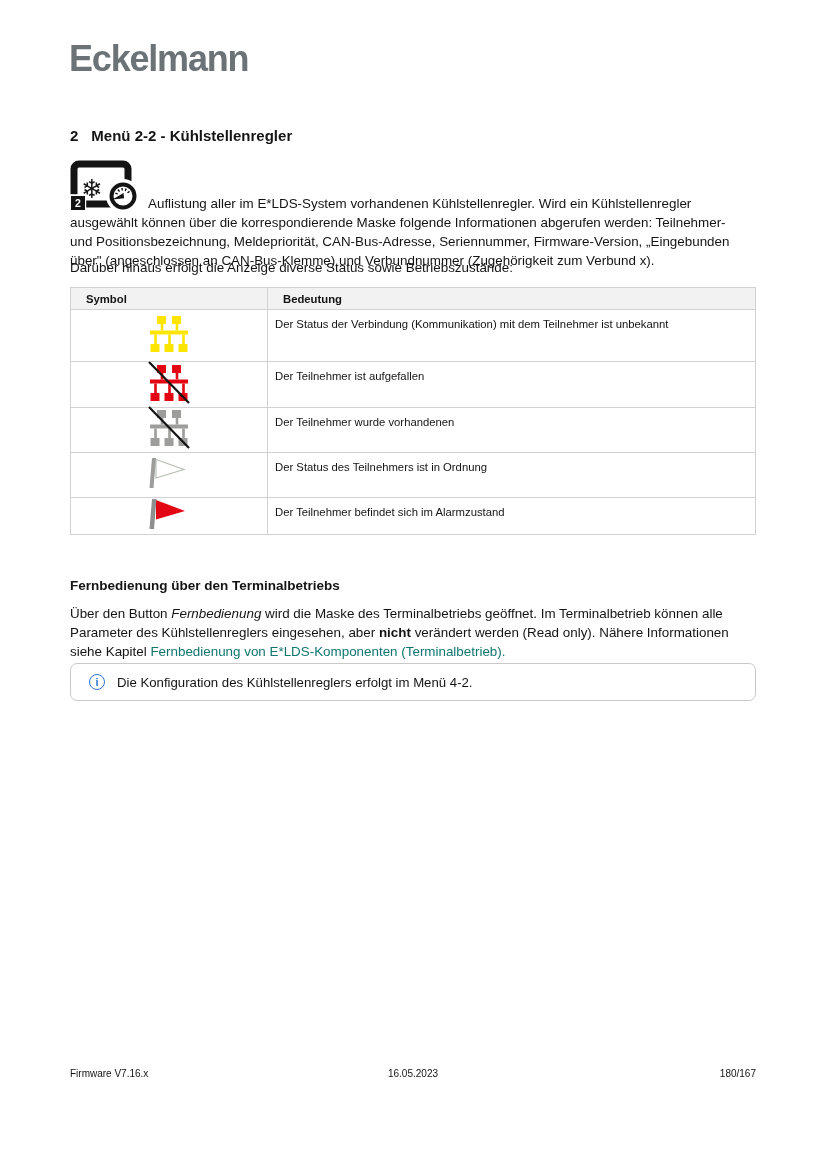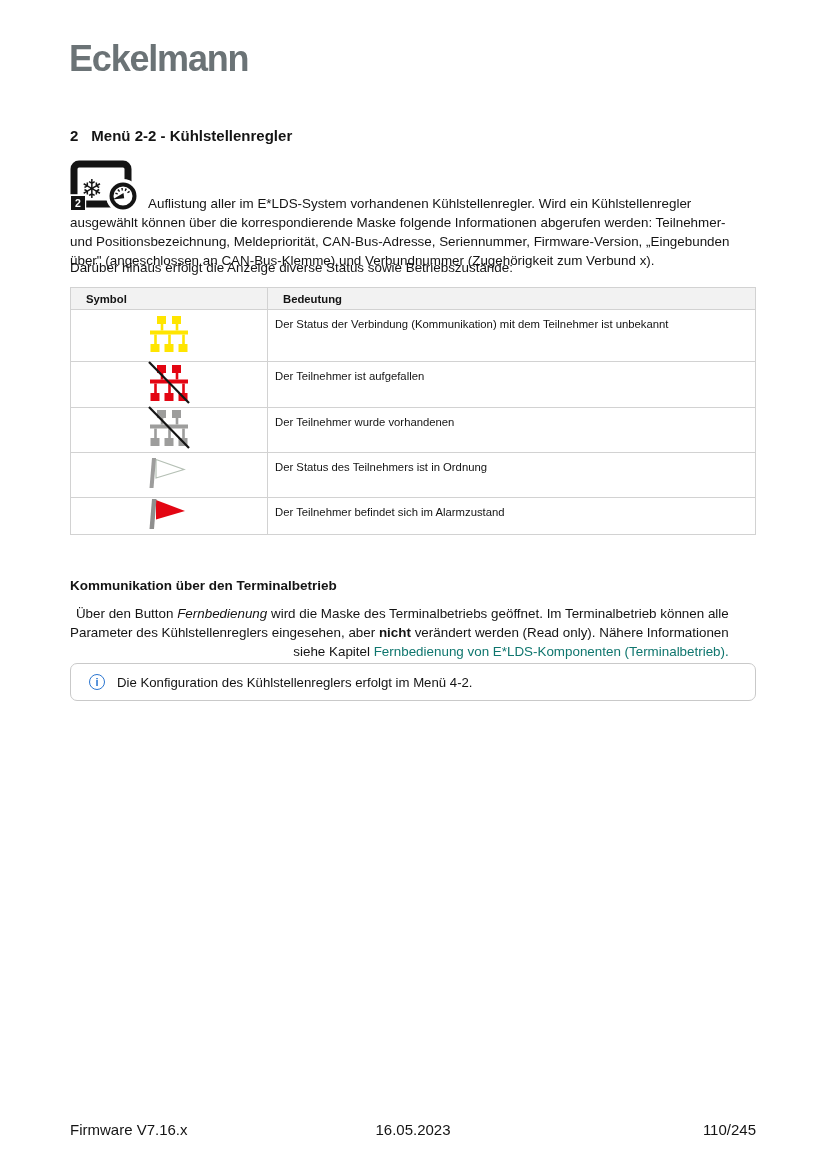--- a/index.html
+++ b/index.html
@@ -39,40 +39,40 @@
   .sym-table td.mean { font-size:11.3px; line-height:14px; vertical-align:top; padding:7px 8px 0 7px; }
   .sym-table tbody tr:nth-child(1){ height:52px; }
   .sym-table tbody tr:nth-child(2){ height:46px; }
   .sym-table tbody tr:nth-child(3){ height:45px; }
   .sym-table tbody tr:nth-child(4){ height:45px; }
   .sym-table tbody tr:nth-child(5){ height:37px; }
   .sym-table tbody tr:nth-child(6){ height:37px; }
 
   .terminal-heading { position:absolute; left:70px; top:578px; font-size:13.5px; font-weight:bold; white-space:nowrap; }
   .terminal-para { position:absolute; left:70px; top:604px; font-size:13.4px; line-height:19px; }
-  .terminal-para .tline { white-space:nowrap;text-align:right; }
+  .terminal-para .tline { white-space:nowrap; }
   .terminal-para em { font-style:italic; }
   .terminal-para strong { font-weight:bold; }
   .terminal-para a.doclink { color:#0f766e; text-decoration:none; cursor:pointer; }
 
   .info-box {
     position:absolute; left:70px; top:663px; width:686px; height:38px;
     border:1px solid #c9c9c9; border-radius:7px; background:#fff;
     display:flex; align-items:center; padding-left:18px;
   }
   .info-icon {
     width:16px; height:16px; border:1.5px solid #2b76d1; border-radius:50%;
     color:#2b76d1; font-size:11px; font-weight:bold; line-height:1;
     display:inline-flex; align-items:center; justify-content:center; flex:0 0 auto;
   }
   .info-text { margin-left:12px; font-size:13.2px; white-space:nowrap; }
 
   .footer {
-    position:absolute; left:70px; top:1121px; width:686px;
-    display:grid; grid-template-columns:1fr auto 1fr; font-size:15px;
+    position:absolute; left:70px; top:1068px; width:686px;
+    display:grid; grid-template-columns:1fr auto 1fr; font-size:10px;
   }
   .footer .f-left { text-align:left; }
   .footer .f-center { text-align:center; }
   .footer .f-right { text-align:right; }
 </style>
 </head>
 <body>
 
 <div class="page">
 
@@ -178,32 +178,32 @@
           <svg width="44" height="30" viewBox="0 0 44 30">
             <polygon points="9,1 38,12 9,20.5" fill="#e30613"></polygon>
             <polygon points="5,0 9.5,0 7,30 2.5,30" fill="#8f8f8e"></polygon>
           </svg>
         </td>
         <td class="mean">Der Teilnehmer befindet sich im Alarmzustand</td>
       </tr>
     </tbody>
   </table>
 
-  <div class="terminal-heading">Kommunikation über den Terminalbetrieb</div>
+  <div class="terminal-heading">Fernbedienung über den Terminalbetriebs</div>
 
   <div class="terminal-para">
     <div class="tline"><span>Über den Button </span><em>Fernbedienung</em><span> wird die Maske des Terminalbetriebs geöffnet. Im Terminalbetrieb können alle</span></div>
     <div class="tline"><span>Parameter des Kühlstellenreglers eingesehen, aber </span><strong>nicht</strong><span> verändert werden (Read only). Nähere Informationen</span></div>
     <div class="tline"><span>siehe Kapitel </span><a class="doclink">Fernbedienung von E*LDS-Komponenten (Terminalbetrieb).</a></div>
   </div>
 
   <div class="info-box">
     <span class="info-icon">i</span>
     <span class="info-text">Die Konfiguration des Kühlstellenreglers erfolgt im Menü 4-2.</span>
   </div>
 
   <div class="footer">
     <span class="f-left">Firmware V7.16.x</span>
     <span class="f-center">16.05.2023</span>
-    <span class="f-right">110/245</span>
+    <span class="f-right">180/167</span>
   </div>
 
 </div>
 
 </body></html>

